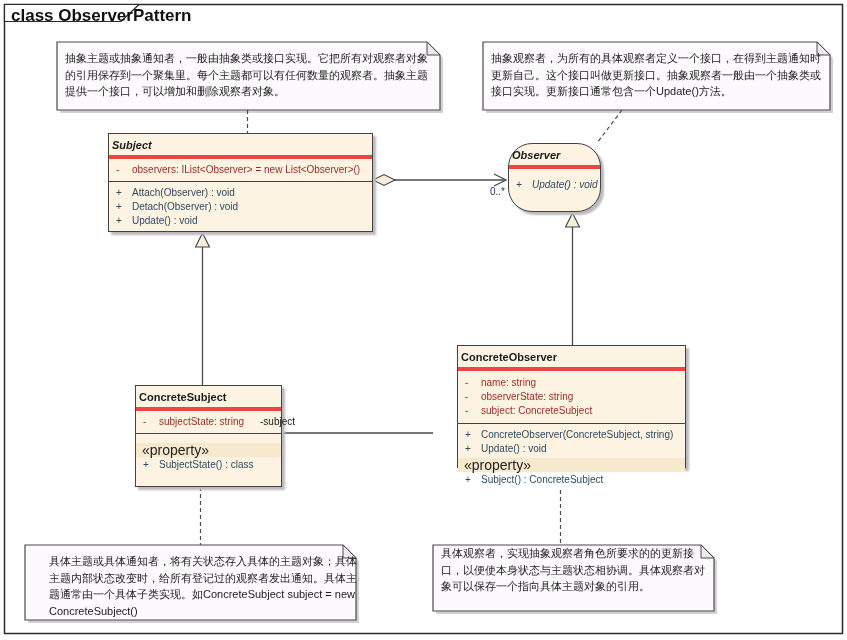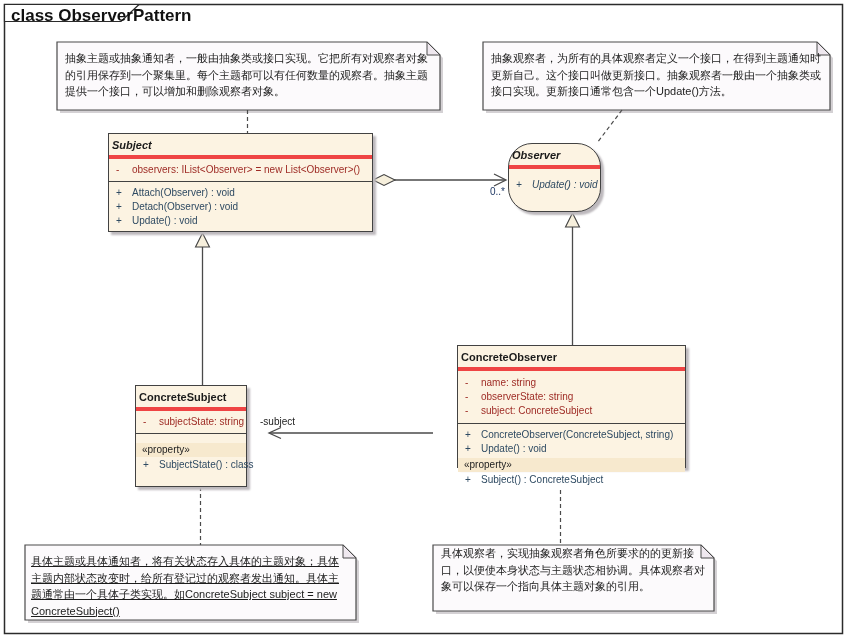--- a/index.html
+++ b/index.html
@@ -16,21 +16,21 @@
   .uml-title{text-align:left;font-weight:bold;font-size:11px;color:#1a1a1a;
              padding:5px 3px 4px 3px;border-bottom:4px solid #ef4444;}
   .uml-title.abstract{font-style:italic;}
   .uml-section{padding:4px 0;border-bottom:1px solid #424242;}
   .uml-section.last{border-bottom:none;}
   .member{display:flex;font-size:10px;line-height:14px;white-space:nowrap;}
   .member .vis{flex:none;width:16px;padding-left:7px;}
   .member.attr{color:var(--attr-color,#9E2B25);}
   .member.op{color:var(--op-color,#2E4A62);}
   .member.italic{font-style:italic;}
-  .stereotype-row{background:#F7E9CE;font-size:10px;line-height:14px;padding-left:6px;
+  .stereotype-row{background:#F7E9CE;font-size:14px;line-height:14px;padding-left:6px;
                   color:#222;margin:2px 0 1px 0;}
 
   .float-label{position:absolute;z-index:3;font-size:10px;color:#222;white-space:nowrap;}
   .float-label.mult{color:var(--mult-color,#1F3864);}
 </style>
 </head>
 <body>
 
 <div id="canvas">
 
@@ -85,21 +85,21 @@
     <g>
       <line x1="572.5" y1="345" x2="572.5" y2="227" stroke="#4a4a4a" stroke-width="1.3"></line>
       <polygon points="572.5,213 565.5,227 579.5,227" fill="#F6EFDC" stroke="#424242" stroke-width="1.1"></polygon>
     </g>
   </svg>
 
   <div class="frame-title">class ObserverPattern</div>
 
   <div class="note-text" style="left:65px;top:50px;width:366px;">抽象主题或抽象通知者，一般由抽象类或接口实现。它把所有对观察者对象的引用保存到一个聚集里。每个主题都可以有任何数量的观察者。抽象主题提供一个接口，可以增加和删除观察者对象。</div>
   <div class="note-text" style="left:491px;top:50px;width:330px;">抽象观察者，为所有的具体观察者定义一个接口，在得到主题通知时更新自己。这个接口叫做更新接口。抽象观察者一般由一个抽象类或接口实现。更新接口通常包含一个Update()方法。</div>
-  <div class="note-text" style="left:31px;top:553px;width:314px;text-decoration:underline;">具体主题或具体通知者，将有关状态存入具体的主题对象；具体主题内部状态改变时，给所有登记过的观察者发出通知。具体主题通常由一个具体子类实现。如ConcreteSubject subject = new ConcreteSubject()</div>
+  <div class="note-text" style="left:49px;top:553px;width:314px;">具体主题或具体通知者，将有关状态存入具体的主题对象；具体主题内部状态改变时，给所有登记过的观察者发出通知。具体主题通常由一个具体子类实现。如ConcreteSubject subject = new ConcreteSubject()</div>
   <div class="note-text" style="left:441px;top:545px;width:264px;">具体观察者，实现抽象观察者角色所要求的的更新接口，以便使本身状态与主题状态相协调。具体观察者对象可以保存一个指向具体主题对象的引用。</div>
 
   <div class="uml-class" style="left:108px;top:133px;width:265px;height:99px;">
     <div class="uml-title abstract">Subject</div>
     <div class="uml-section">
       <div class="member attr">
         <span class="vis">-</span>
         <span>observers: IList&lt;Observer&gt; = new List&lt;Observer&gt;()</span>
       </div>
     </div>
@@ -122,21 +122,21 @@
   <div class="uml-class" style="left:508px;top:143px;width:93px;height:69px;border-radius:24px;">
     <div class="uml-title abstract">Observer</div>
     <div class="uml-section last" style="padding-top:9px;">
       <div class="member op italic">
         <span class="vis">+</span>
         <span>Update() : void</span>
       </div>
     </div>
   </div>
 
-  <div class="uml-class" style="left:135px;top:385px;width:112px;height:102px;">
+  <div class="uml-class" style="left:135px;top:385px;width:147px;height:102px;">
     <div class="uml-title">ConcreteSubject</div>
     <div class="uml-section">
       <div class="member attr">
         <span class="vis">-</span>
         <span>subjectState: string</span>
       </div>
     </div>
     <div class="uml-section last" style="padding-top:7px;">
       <div class="stereotype-row">«property»</div>
       <div class="member op">

